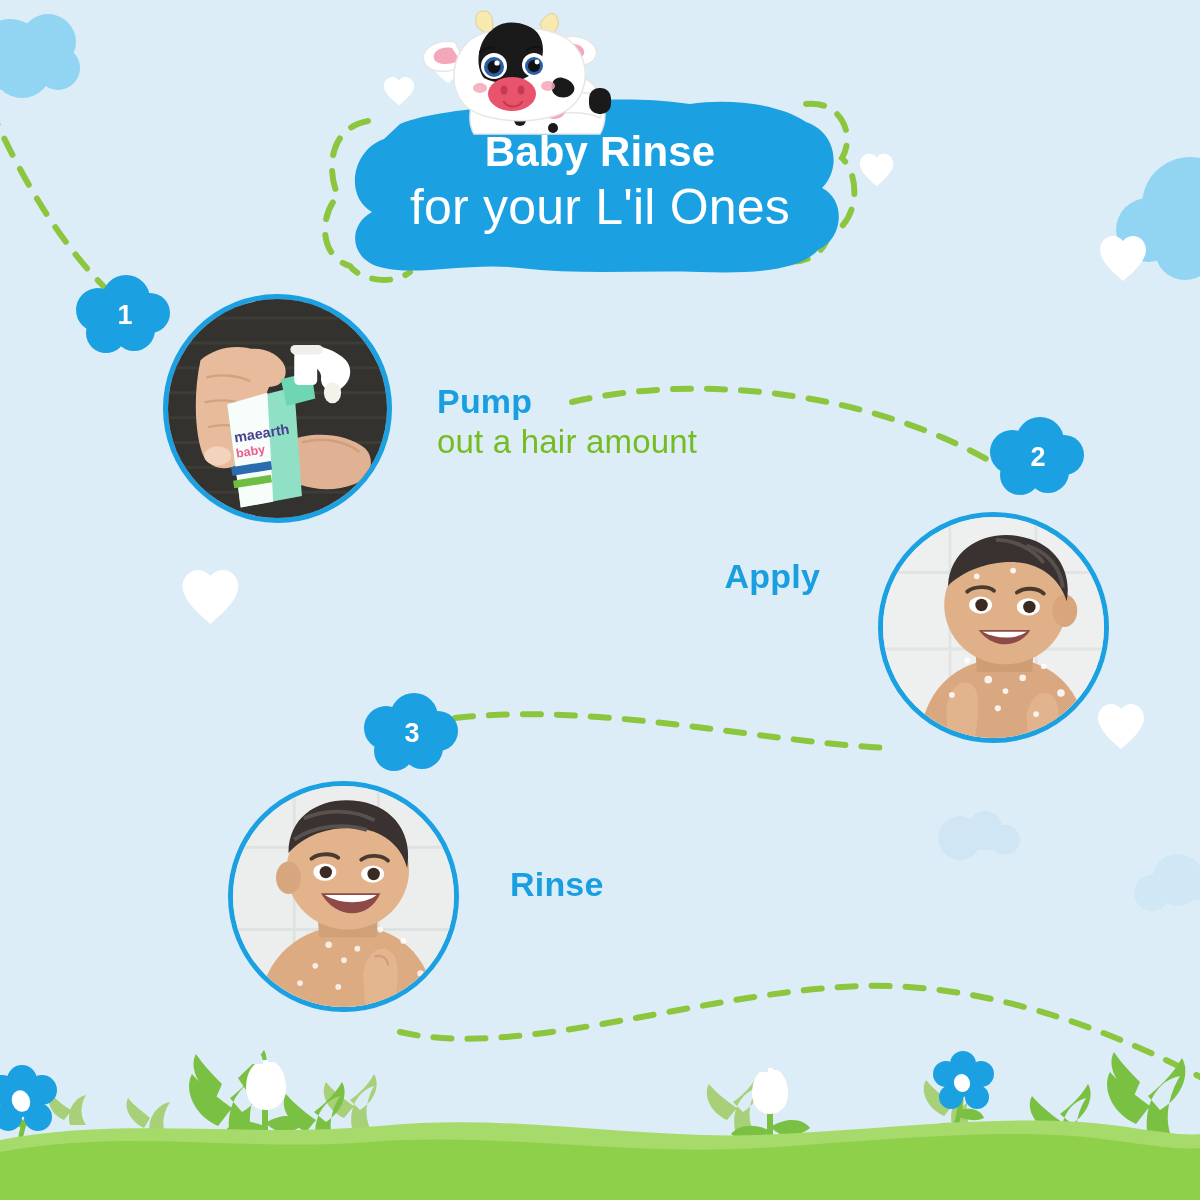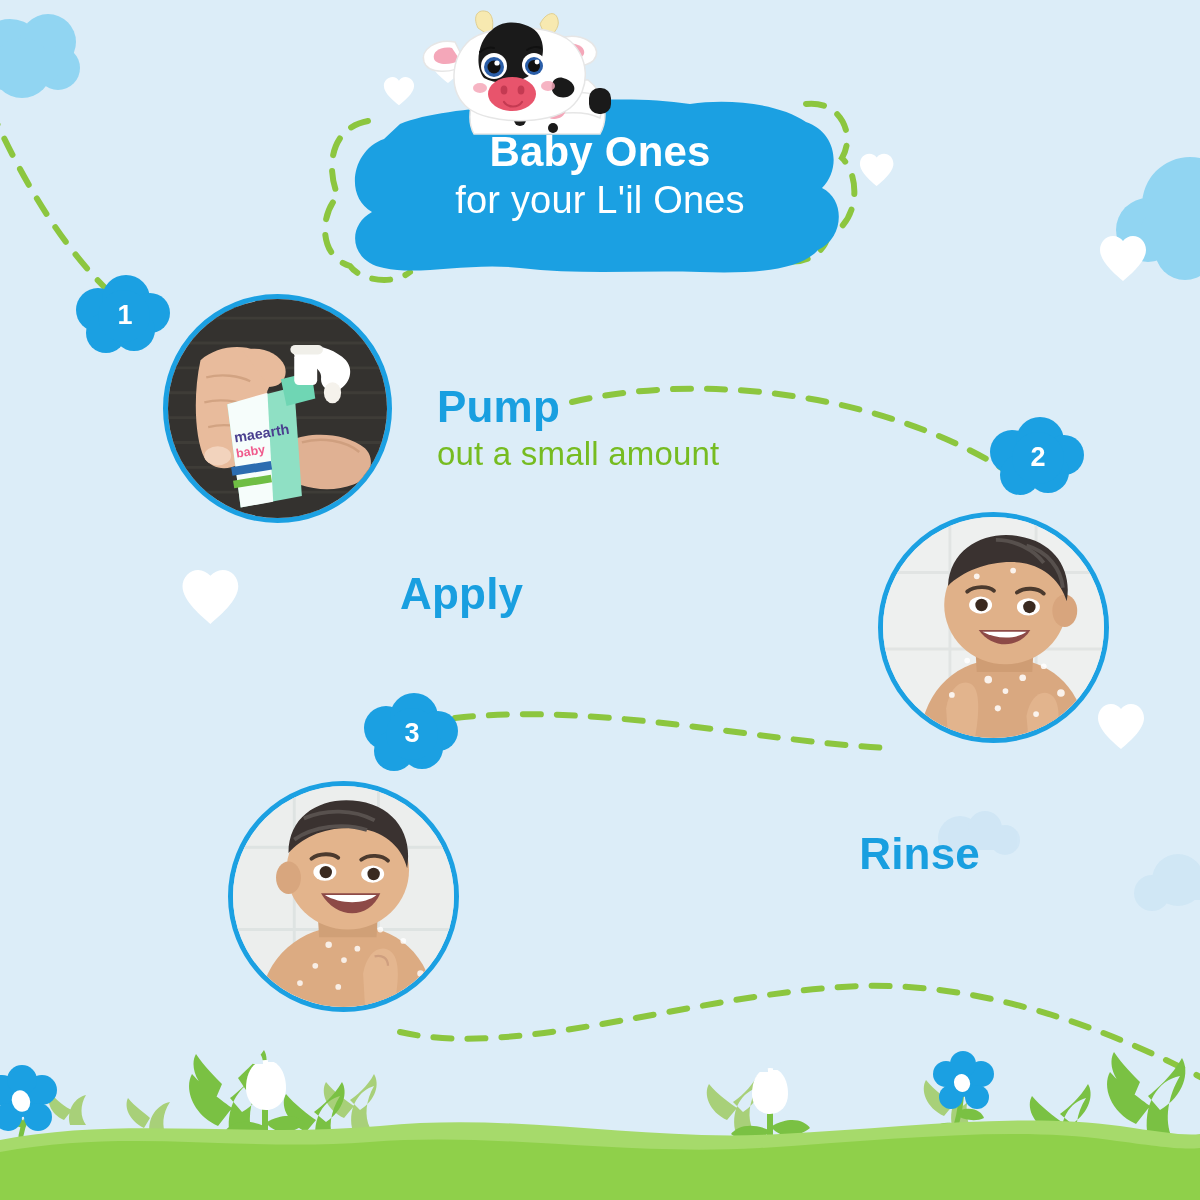--- a/index.html
+++ b/index.html
@@ -16,36 +16,36 @@
   
   .banner-text{
     position:absolute;left:360px;top:128px;width:480px;
     text-align:center;color:#ffffff;line-height:1.12;
     pointer-events:none;
   }
   .banner-line1{
     font-size:42px;font-weight:bold;letter-spacing:.2px;display:block;
   }
   .banner-line2{
-    font-size:38px;font-weight:normal;letter-spacing:.2px;display:block;margin-top:4px;
+    font-size:50px;font-weight:normal;letter-spacing:.2px;display:block;margin-top:4px;
   }
 
   
   .step-text{position:absolute;line-height:1.18;}
   .step-title{
-    display:block;font-size:44px;font-weight:bold;color:#199fe0;
+    display:block;font-size:34px;font-weight:bold;color:#199fe0;
     letter-spacing:.2px;
   }
   .step-desc{
     display:block;font-size:33px;font-weight:normal;color:#76bc21;
     letter-spacing:.2px;margin-top:2px;
   }
   #text-1{left:437px;top:381px;text-align:left;width:420px;}
-  #text-2{left:400px;top:568px;text-align:left;width:420px;}
-  #text-3{left:510px;top:828px;text-align:right;width:470px;}
+  #text-2{left:400px;top:556px;text-align:right;width:420px;}
+  #text-3{left:510px;top:864px;text-align:left;width:470px;}
 
   
   .badge-num{
     position:absolute;color:#ffffff;font-size:27px;font-weight:bold;
     text-align:center;width:40px;pointer-events:none;
   }
   #badge-num-1{left:105px;top:300px;}
   #badge-num-2{left:1018px;top:442px;}
   #badge-num-3{left:392px;top:718px;}
 
@@ -404,31 +404,31 @@
           <circle cx="196" cy="196" r="3.4"></circle>
         <circle cx="70" cy="206" r="3"></circle>
           <circle cx="110" cy="210" r="3"></circle>
         <circle cx="154" cy="150" r="3"></circle>
           <circle cx="190" cy="220" r="3"></circle>
       </g>
     </svg>
   </div>
 
   <div class="banner-text">
-    <span class="banner-line1">Baby Ones</span>
+    <span class="banner-line1">Baby Rinse</span>
     <span class="banner-line2">for your L'il Ones</span>
   </div>
 
   <div class="badge-num" id="badge-num-1">1</div>
   <div class="badge-num" id="badge-num-2">2</div>
   <div class="badge-num" id="badge-num-3">3</div>
 
   <div class="step-text" id="text-1">
     <span class="step-title">Pump</span>
-    <span class="step-desc">out a small amount</span>
+    <span class="step-desc">out a hair amount</span>
   </div>
 
   <div class="step-text" id="text-2">
     <span class="step-title">Apply</span>
   </div>
 
   <div class="step-text" id="text-3">
     <span class="step-title">Rinse</span>
   </div>
 

